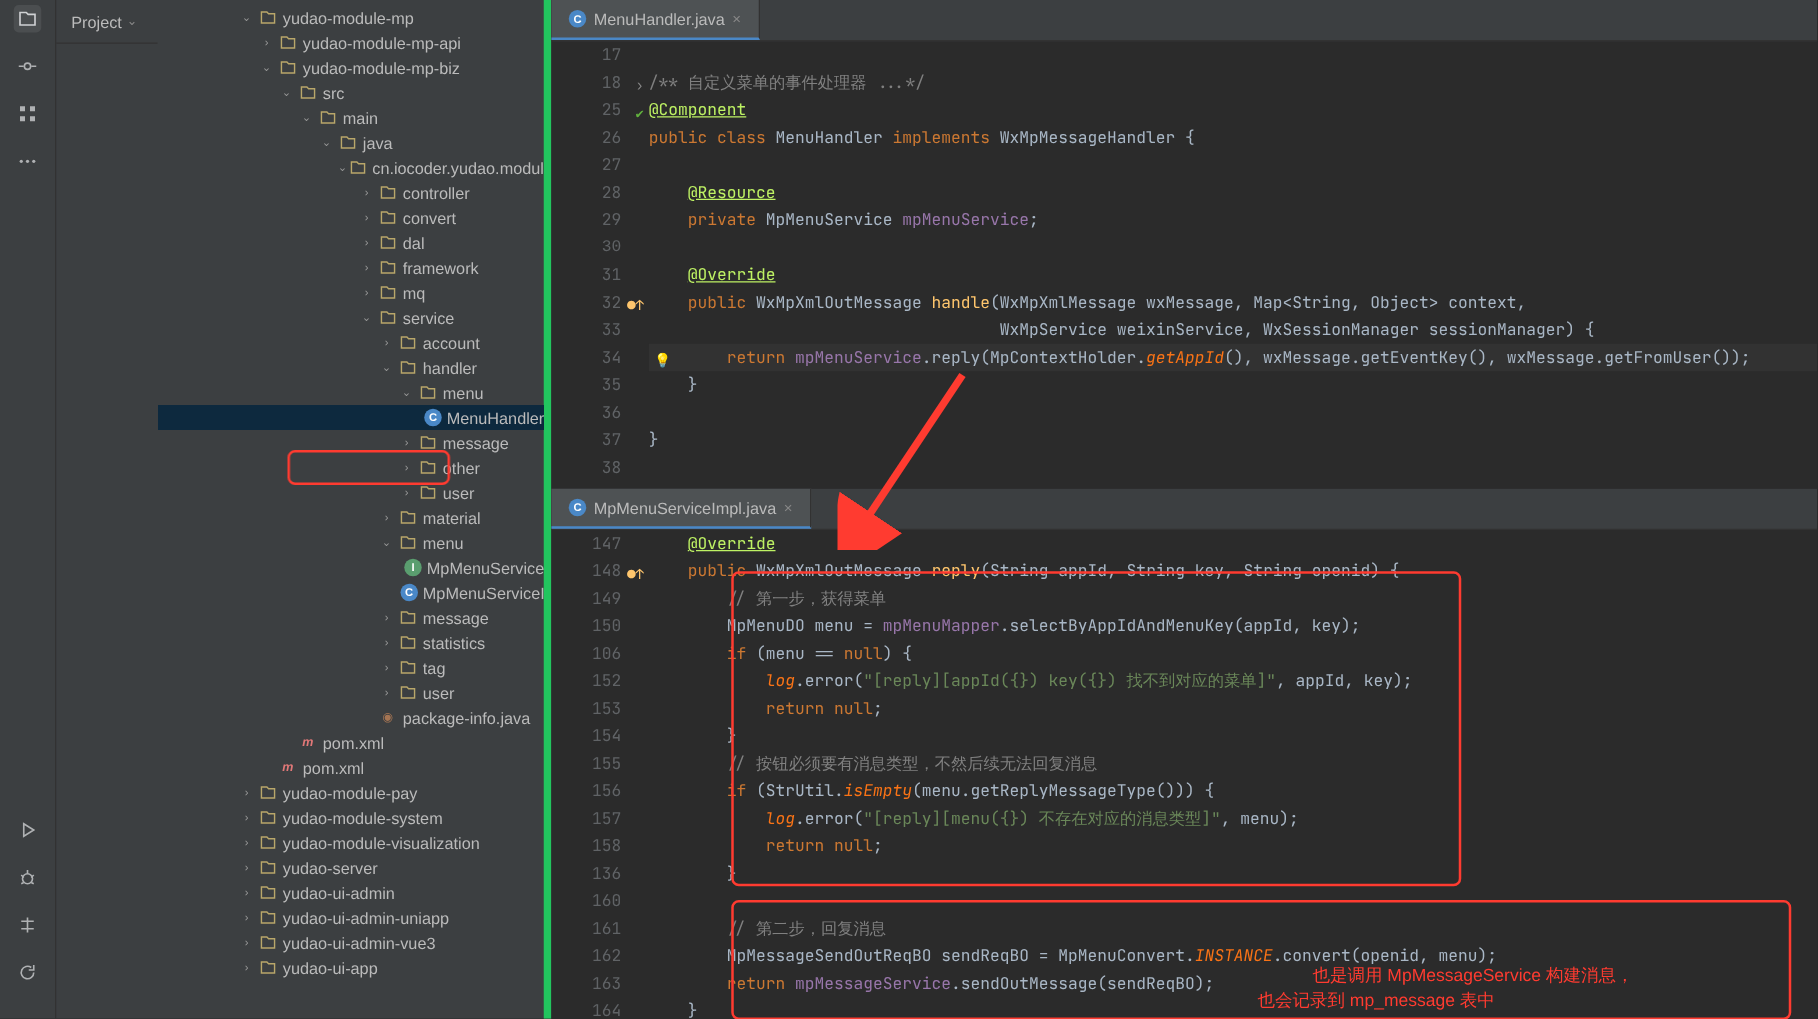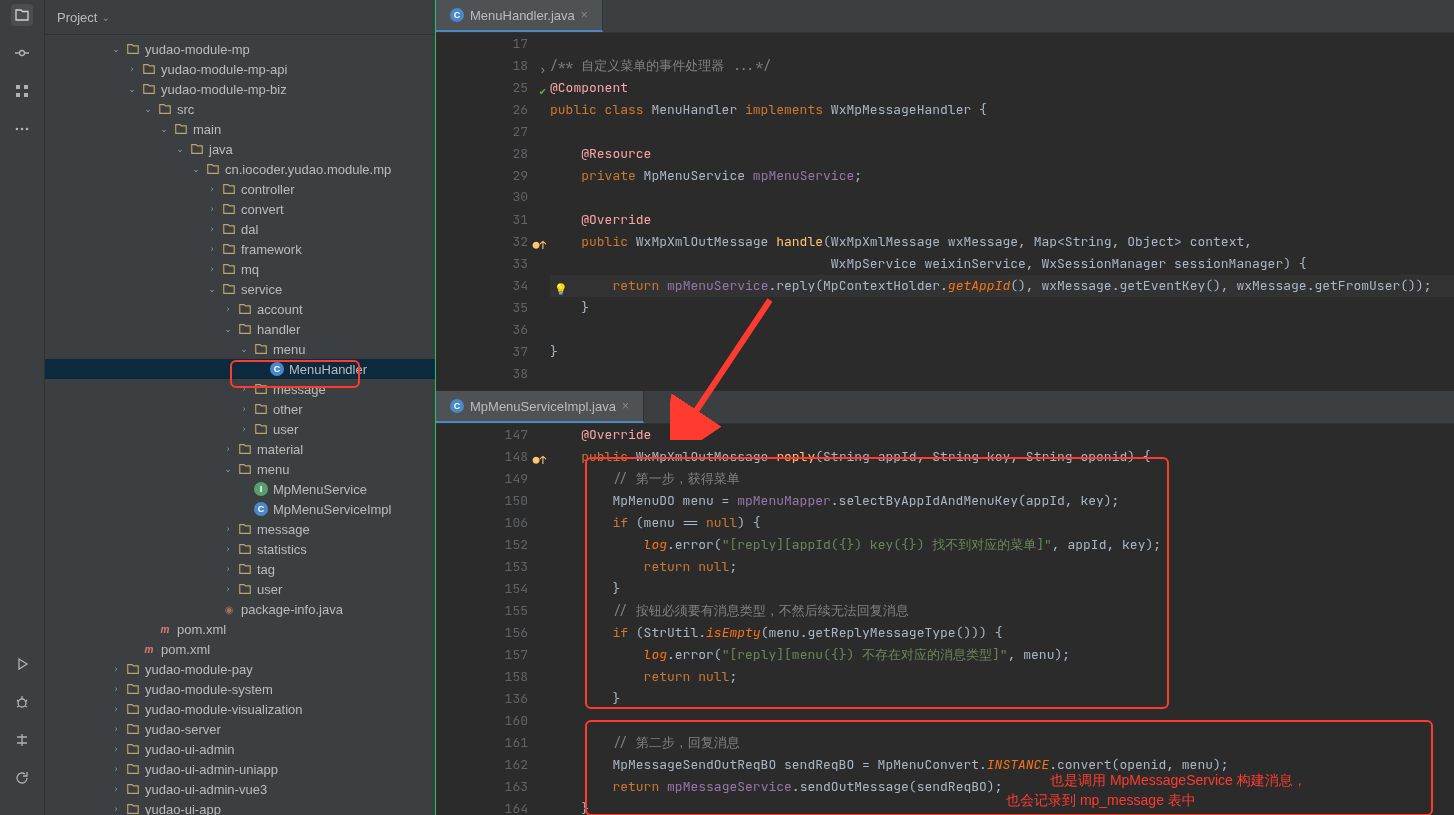--- a/index.html
+++ b/index.html
@@ -1,21 +1,21 @@
 <!DOCTYPE html>
 <html><head>
 <meta charset="utf-8">
 <style>
 html,body{margin:0;padding:0;height:100%;background:#2b2b2b;font-family:'Segoe UI',Arial,sans-serif;font-size:13px;color:#a9b7c6;overflow:hidden;}
 .app{display:flex;height:100vh;}
 .toolbar{width:44px;background:#3c3f41;border-right:1px solid #323232;display:flex;flex-direction:column;align-items:center;padding-top:4px;gap:16px;}
 .toolbar .spacer{flex:1;}
 .tb-icon{width:22px;height:22px;display:flex;align-items:center;justify-content:center;color:#afb1b3;cursor:pointer;border-radius:4px;}
 .tb-icon.active{background:#4b4e50;}
-.sidebar{width:390px;background:#3c3f41;border-right:1px solid #22c55e;display:flex;flex-direction:column;}
+.sidebar{width:390px;background:#3c3f41;border-right:6px solid #22c55e;display:flex;flex-direction:row;}
 .project-header{height:34px;display:flex;align-items:center;padding:0 12px;border-bottom:1px solid #323232;color:#bbb;}
 .project-header span{margin-right:4px;}
 .chev{color:#888;font-size:10px;}
 .tree{flex:1;overflow-y:auto;padding-top:4px;}
 .tree-row{display:flex;align-items:center;height:20px;white-space:nowrap;cursor:pointer;}
 .tree-row.selected{background:#0d293e;}
 .tree-row .caret{width:14px;text-align:center;color:#999;font-size:9px;margin-right:2px;}
 .tree-row .ico{width:16px;height:16px;margin-right:4px;display:inline-flex;align-items:center;justify-content:center;font-size:10px;}
 .tree-row .label{color:#bbbbbb;}
 .fold-ico{color:#b9a76a;}
@@ -24,27 +24,27 @@
 .pom-ico{color:#e27878;font-style:italic;font-weight:bold;}
 .pkg-ico{color:#a67553;}
 .editors{flex:1;display:flex;flex-direction:column;overflow:hidden;}
 .editor{display:flex;flex-direction:column;background:#2b2b2b;}
 .editor.top{flex:0 0 48%;}
 .editor.bottom{flex:1;}
 .tabbar{height:32px;background:#3c3f41;display:flex;align-items:stretch;border-bottom:1px solid #323232;}
 .tab{display:flex;align-items:center;padding:0 14px;color:#bbb;border-right:1px solid #323232;gap:6px;}
 .tab.active{background:#4e5254;border-bottom:2px solid #4a88c7;}
 .tab .close{color:#888;font-size:12px;}
-.code-area{flex:1;display:flex;overflow:hidden;font-family:'JetBrains Mono','Consolas',monospace;font-size:13px;line-height:22px;margin-left:36px;}
+.code-area{flex:1;display:flex;overflow:hidden;font-family:'JetBrains Mono','Consolas',monospace;font-size:13px;line-height:22px;}
 .gutter{width:56px;text-align:right;color:#606366;padding-right:22px;user-select:none;}
 .gutter div{height:22px;}
 .code{flex:1;white-space:pre;overflow-x:auto;}
 .code div{height:22px;}
 .kw{color:#cc7832;}
-.ann{color:#fca5a5;}
+.ann{color:#bef264;text-decoration:underline;}
 .str{color:#6a8759;}
 .com{color:#808080;}
 .mth{color:#ffc66d;}
 .fld{color:#9876aa;}
 .stat{color:#f97316;font-style:italic;}
 .redbox{position:absolute;border:2px solid #ff3b30;border-radius:6px;pointer-events:none;}
 .arrow{position:absolute;pointer-events:none;}
 .red-note{position:absolute;color:#ff3b30;font-size:14px;pointer-events:none;}
 .line-hl{background:#323232;}
 .gutter-mark{position:absolute;font-size:11px;}

